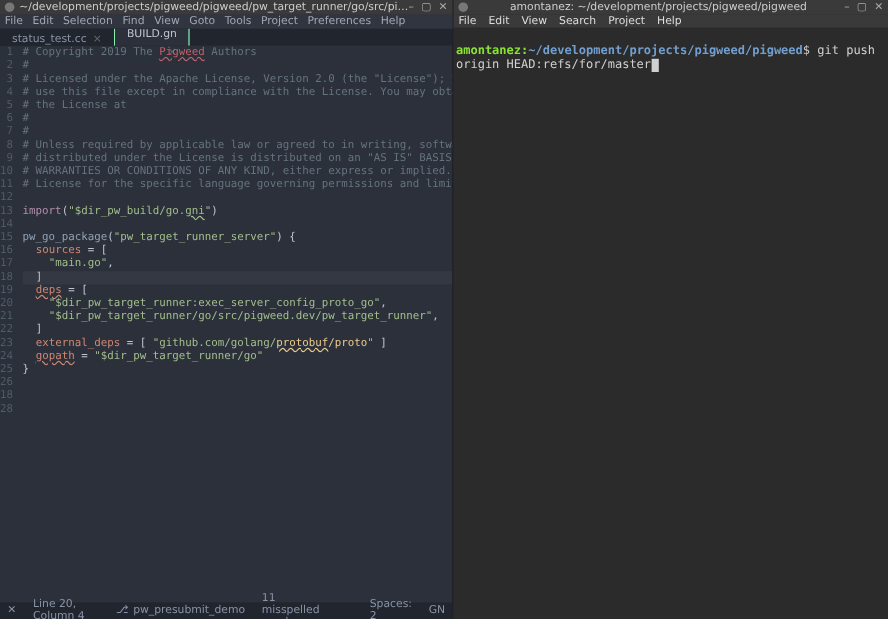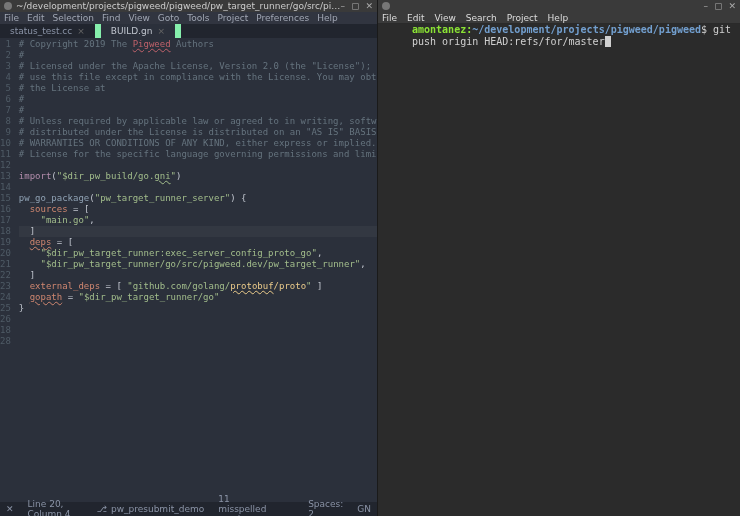--- a/index.html
+++ b/index.html
@@ -49,28 +49,28 @@
     .tabbar {
       height: 14px;
       background: #21252e;
       display: flex;
       align-items: stretch;
       font-size: 9px;
     }
     .tab {
       padding: 0 10px;
       display: flex;
-      align-items: center;
+      align-items: flex-end;
       color: #8a93a6;
       background: #21252e;
-      border-right: 6px solid #86efac;
+      border-right: 1px solid #86efac;
       cursor: pointer;
       gap: 5px;
     }
-    .tab.active { background: #2b303b; color: #c0c5ce; }
+    .tab.active { background: #2b303b; color: #c0c5ce; flex-direction: column; }
     .tab .close { color: #666; font-size: 9px; }
     .editor-body {
       flex: 1;
       display: flex;
       overflow: hidden;
       font-family: 'DejaVu Sans Mono', 'Consolas', monospace;
       font-size: 9px;
       line-height: 11px;
     }
     .gutter {
@@ -138,25 +138,24 @@
       color: #ddd;
       font-size: 9px;
       border-bottom: 1px solid #2a2a2a;
     }
     .term-body {
       flex: 1;
       background: #2b2b2b;
       font-family: 'DejaVu Sans Mono', 'Consolas', monospace;
       font-size: 10px;
       line-height: 12px;
-      padding: 0 2px;
+      padding: 13px 2px;
       color: #d0d0d0;
       white-space: pre-wrap;
       word-break: break-all;
-      margin-left: 32px;
     }
     .term-user { color: #8ae234; font-weight: bold; }
     .term-path { color: #729fcf; font-weight: bold; }
     .cursor { display: inline-block; width: 6px; height: 11px; background: #d0d0d0; vertical-align: text-bottom; }
   </style>
 </head>
 <body>
 
 <div class="editor-window">
   <div class="titlebar">
@@ -261,20 +260,21 @@
     <span class="sbgroup">11 misspelled words</span>
     <span class="sbspacer"></span>
     <span class="sbgroup">Spaces: 2</span>
     <span class="sbgroup">GN</span>
   </div>
 </div>
 
 <div class="term-window">
   <div class="term-titlebar">
     <span class="dot" style="width:8px;height:8px;border-radius:50%;background:#777;margin-right:4px;display:inline-block"></span>
+    <span class="title" style="flex:1;text-align:center">amontanez: ~/development/projects/pigweed/pigweed</span>
     <span class="win-controls">
       <span>–</span>
       <span>▢</span>
       <span>✕</span>
     </span>
   </div>
   <div class="term-menubar">
     <span>File</span>
     <span>Edit</span>
     <span>View</span>

